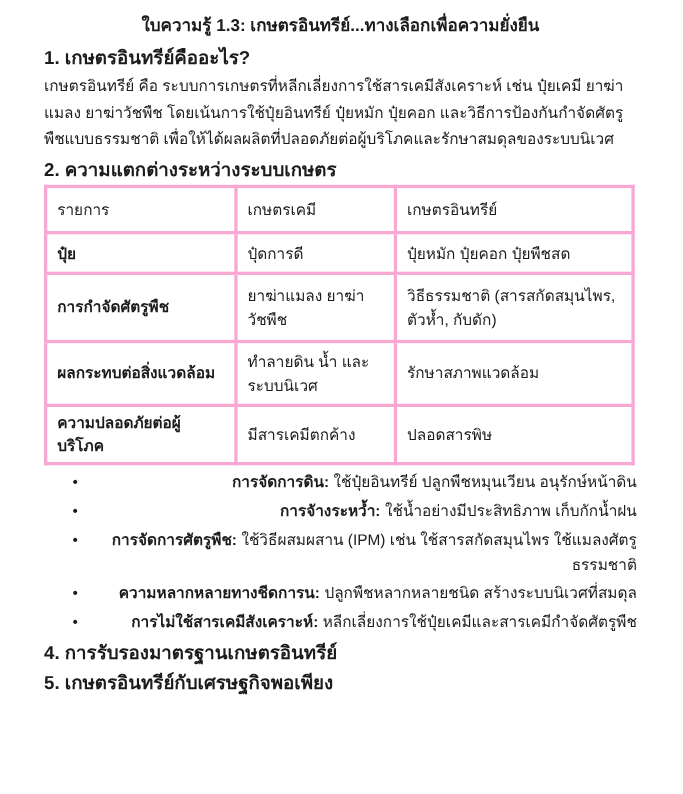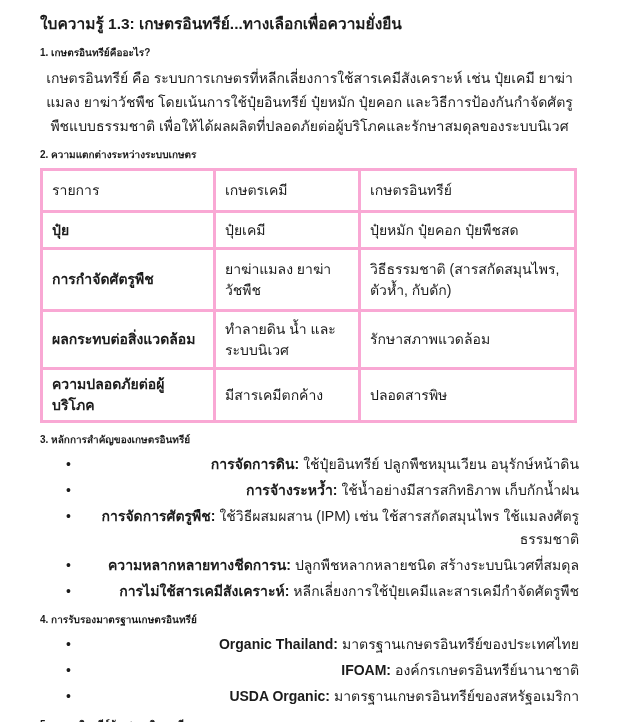--- a/index.html
+++ b/index.html
@@ -14,34 +14,34 @@
     overflow: hidden;
     box-sizing: border-box;
     padding: 12px 42px 0 40px;
     background: #ffffff;
     color: #1b1b1b;
     font-family: "Liberation Sans", "DejaVu Sans", sans-serif;
     font-size: 14px;
   }
   .doc-title {
     margin: 0 0 5px 0;
+    text-align: center;
     font-size: 15.5px;
     font-weight: 700;
     line-height: 24px;
   }
   .sec-heading {
     margin: 6px 0 3px 0;
-    font-size: 10px;
+    font-size: 17px;
     font-weight: 700;
     line-height: 21px;
   }
   .body-para {
     margin: 0 0 2px 0;
     line-height: 24px;
-    text-align: center;
   }
   
   table.cmp {
     border-collapse: collapse;
     table-layout: fixed;
     width: 534px;
     margin: 3px 0 4px 0;
   }
   table.cmp col.c1 { width: 173px; }
   table.cmp col.c2 { width: 145px; }
@@ -105,21 +105,21 @@
       <thead>
         <tr>
           <th>รายการ</th>
           <th>เกษตรเคมี</th>
           <th>เกษตรอินทรีย์</th>
         </tr>
       </thead>
       <tbody>
         <tr class="r1">
           <td class="rowhead">ปุ๋ย</td>
-          <td>ปุ๋ยเคมี</td>
+          <td>ปุ๋ดการดี</td>
           <td>ปุ๋ยหมัก ปุ๋ยคอก ปุ๋ยพืชสด</td>
         </tr>
         <tr class="r2">
           <td class="rowhead">การกำจัดศัตรูพืช</td>
           <td>ยาฆ่าแมลง ยาฆ่าวัชพืช</td>
           <td>วิธีธรรมชาติ (สารสกัดสมุนไพร, ตัวห้ำ, กับดัก)</td>
         </tr>
         <tr class="r3">
           <td class="rowhead">ผลกระทบต่อสิ่งแวดล้อม</td>
           <td>ทำลายดิน น้ำ และระบบนิเวศ</td>
@@ -128,53 +128,41 @@
         <tr class="r4">
           <td class="rowhead">ความปลอดภัยต่อผู้บริโภค</td>
           <td>มีสารเคมีตกค้าง</td>
           <td>ปลอดสารพิษ</td>
         </tr>
       </tbody>
     </table>
   </section>
 
   <section>
-    <h2 class="sec-heading">3. หลักการสำคัญของเกษตรอินทรีย์</h2>
     <ul class="blist">
       <li>
         <b>การจัดการดิน:</b><span>ใช้ปุ๋ยอินทรีย์ ปลูกพืชหมุนเวียน อนุรักษ์หน้าดิน</span>
       </li>
       <li>
-        <b>การจัางระหว้ำ:</b><span>ใช้น้ำอย่างมีสารสกิทธิภาพ เก็บกักน้ำฝน</span>
+        <b>การจัางระหว้ำ:</b><span>ใช้น้ำอย่างมีประสิทธิภาพ เก็บกักน้ำฝน</span>
       </li>
       <li>
         <b>การจัดการศัตรูพืช:</b><span>ใช้วิธีผสมผสาน (IPM) เช่น ใช้สารสกัดสมุนไพร ใช้แมลงศัตรูธรรมชาติ</span>
       </li>
       <li>
         <b>ความหลากหลายทางชีดการน:</b><span>ปลูกพืชหลากหลายชนิด สร้างระบบนิเวศที่สมดุล</span>
       </li>
       <li>
         <b>การไม่ใช้สารเคมีสังเคราะห์:</b><span>หลีกเลี่ยงการใช้ปุ๋ยเคมีและสารเคมีกำจัดศัตรูพืช</span>
       </li>
     </ul>
   </section>
 
   <section>
     <h2 class="sec-heading">4. การรับรองมาตรฐานเกษตรอินทรีย์</h2>
-    <ul class="blist">
-      <li>
-        <b>Organic Thailand:</b><span>มาตรฐานเกษตรอินทรีย์ของประเทศไทย</span>
-      </li>
-      <li>
-        <b>IFOAM:</b><span>องค์กรเกษตรอินทรีย์นานาชาติ</span>
-      </li>
-      <li>
-        <b>USDA Organic:</b><span>มาตรฐานเกษตรอินทรีย์ของสหรัฐอเมริกา</span>
-      </li>
-    </ul>
   </section>
 
   <section>
     <h2 class="sec-heading">5. เกษตรอินทรีย์กับเศรษฐกิจพอเพียง</h2>
 
   </section>
 
 </div>
 
 </body></html>

